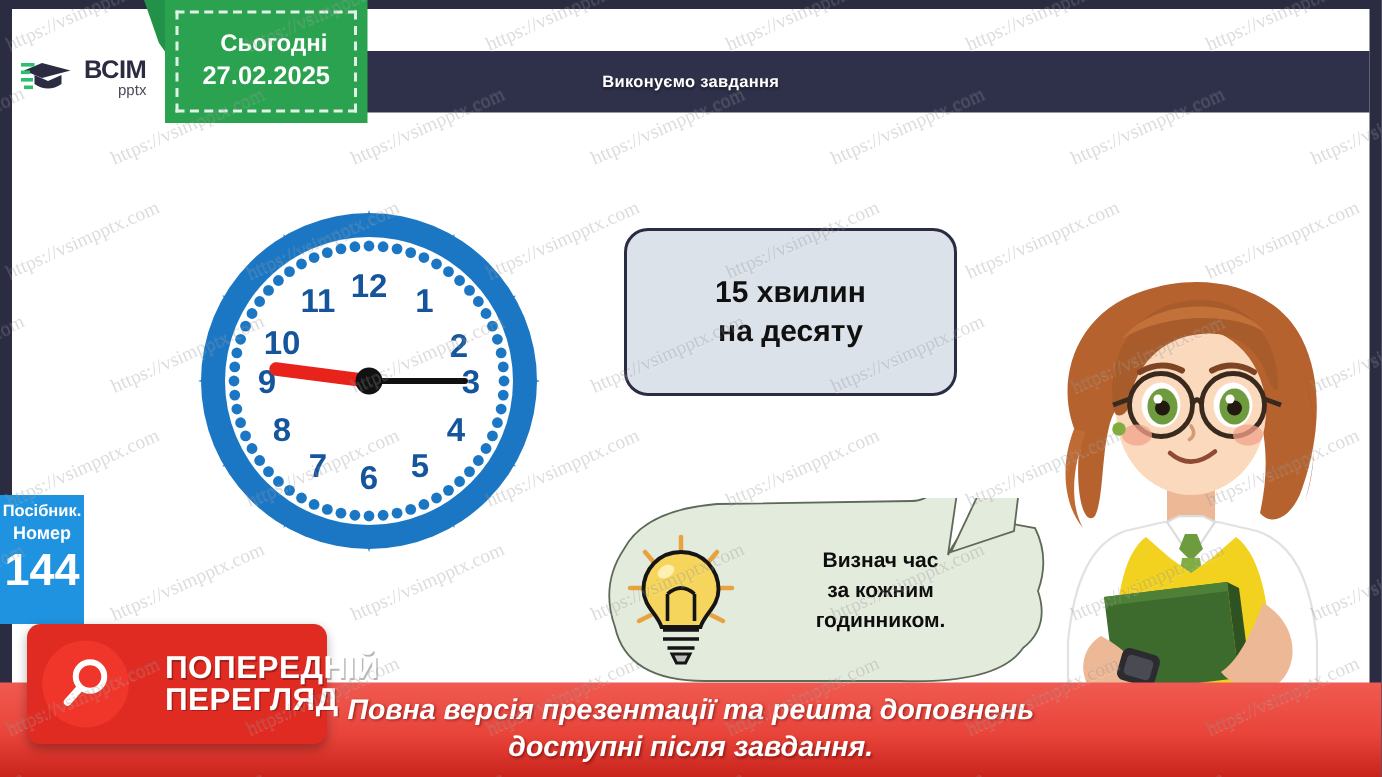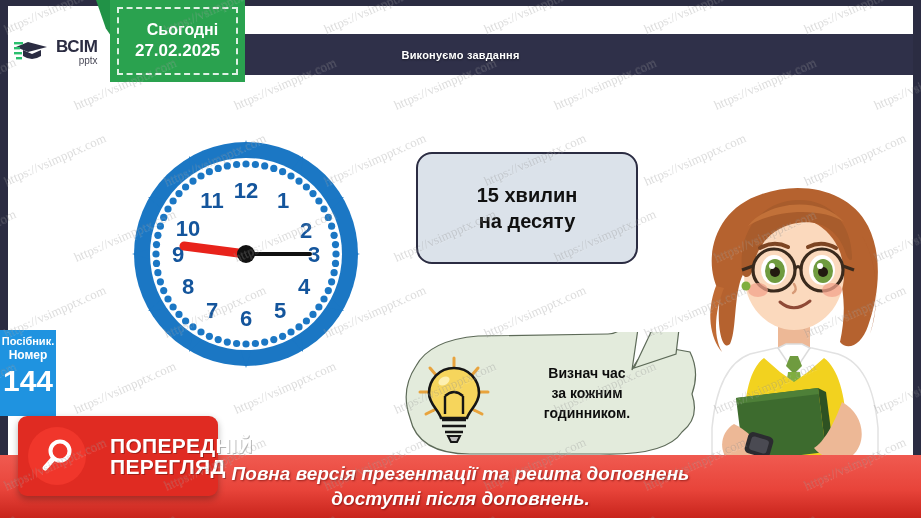--- a/index.html
+++ b/index.html
@@ -489,21 +489,21 @@
       </svg>
     </div>
     <div class="preview-labels">
       <span>ПОПЕРЕДНІЙ</span>
       <span>ПЕРЕГЛЯД</span>
     </div>
   </div>
 
   <div class="bottom-banner">
     <span>Повна версія презентації та решта доповнень</span>
-    <span>доступні після доповнень.</span>
+    <span>доступні після завдання.</span>
   </div>
 
   <div class="watermarks" id="watermarks">
       <div class="wm" style="left: 0px; top: 0px;">https://vsimpptx.com</div>
       <div class="wm" style="left: 160px; top: 0px;">https://vsimpptx.com</div>
       <div class="wm" style="left: 320px; top: 0px;">https://vsimpptx.com</div>
       <div class="wm" style="left: 480px; top: 0px;">https://vsimpptx.com</div>
       <div class="wm" style="left: 640px; top: 0px;">https://vsimpptx.com</div>
       <div class="wm" style="left: 800px; top: 0px;">https://vsimpptx.com</div>
       <div class="wm" style="left: -90px; top: 76px;">https://vsimpptx.com</div>

